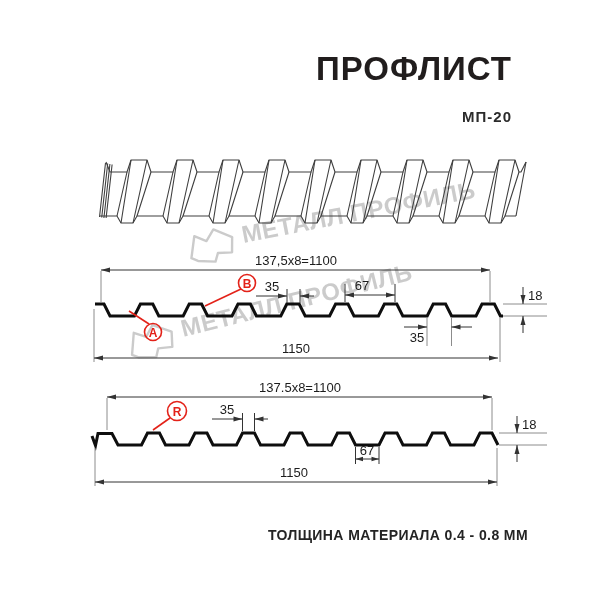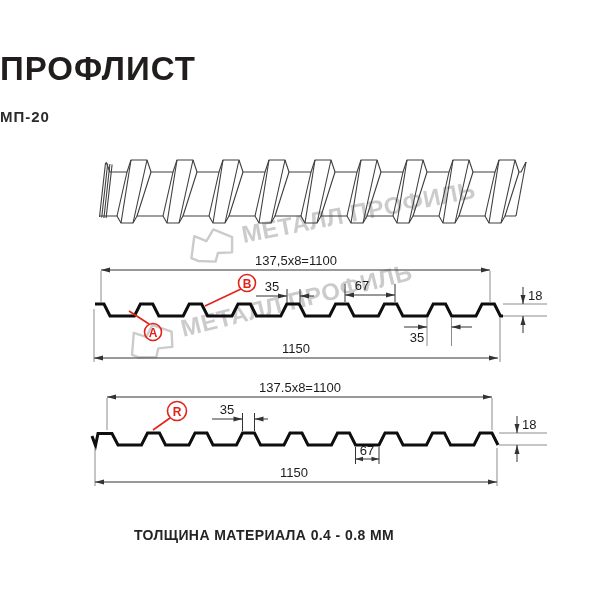--- a/index.html
+++ b/index.html
@@ -1,29 +1,29 @@
 <!DOCTYPE html>
 <html><head>
 <meta charset="utf-8">
 <style>
   html,body{margin:0;padding:0;}
   body{
     width:600px;height:600px;background:#ffffff;position:relative;overflow:hidden;
     font-family:"Liberation Sans", sans-serif;
   }
-  .header{position:absolute;top:0;left:0;width:512px;text-align:left;}
+  .header{position:absolute;top:0;left:0;width:512px;text-align:right;}
   .title{
     margin-top:50px;font-size:33px;font-weight:bold;letter-spacing:1px;
     color:#211d1d;
   }
   .subtitle{
     margin-top:20px;font-size:15px;font-weight:600;letter-spacing:1px;color:#2b2b2b;
   }
   .caption{
-    position:absolute;top:527px;left:0;width:528px;text-align:center;
+    position:absolute;top:527px;left:0;width:528px;text-align:right;
     font-size:14px;font-weight:600;letter-spacing:0.4px;color:#242424;
   }
   .watermark{
     position:absolute;display:flex;align-items:center;gap:7px;
     color:#c9c9c9;font-weight:bold;font-size:24px;letter-spacing:0.5px;
     transform-origin:0 50%;white-space:nowrap;opacity:0.95;pointer-events:none;
   }
   .wm-1{left:186px;top:222px;transform:rotate(-11deg);}
   .wm-2{left:126px;top:318px;transform:rotate(-14deg);}
   .watermark svg{flex:0 0 auto;margin-top:10px;}

